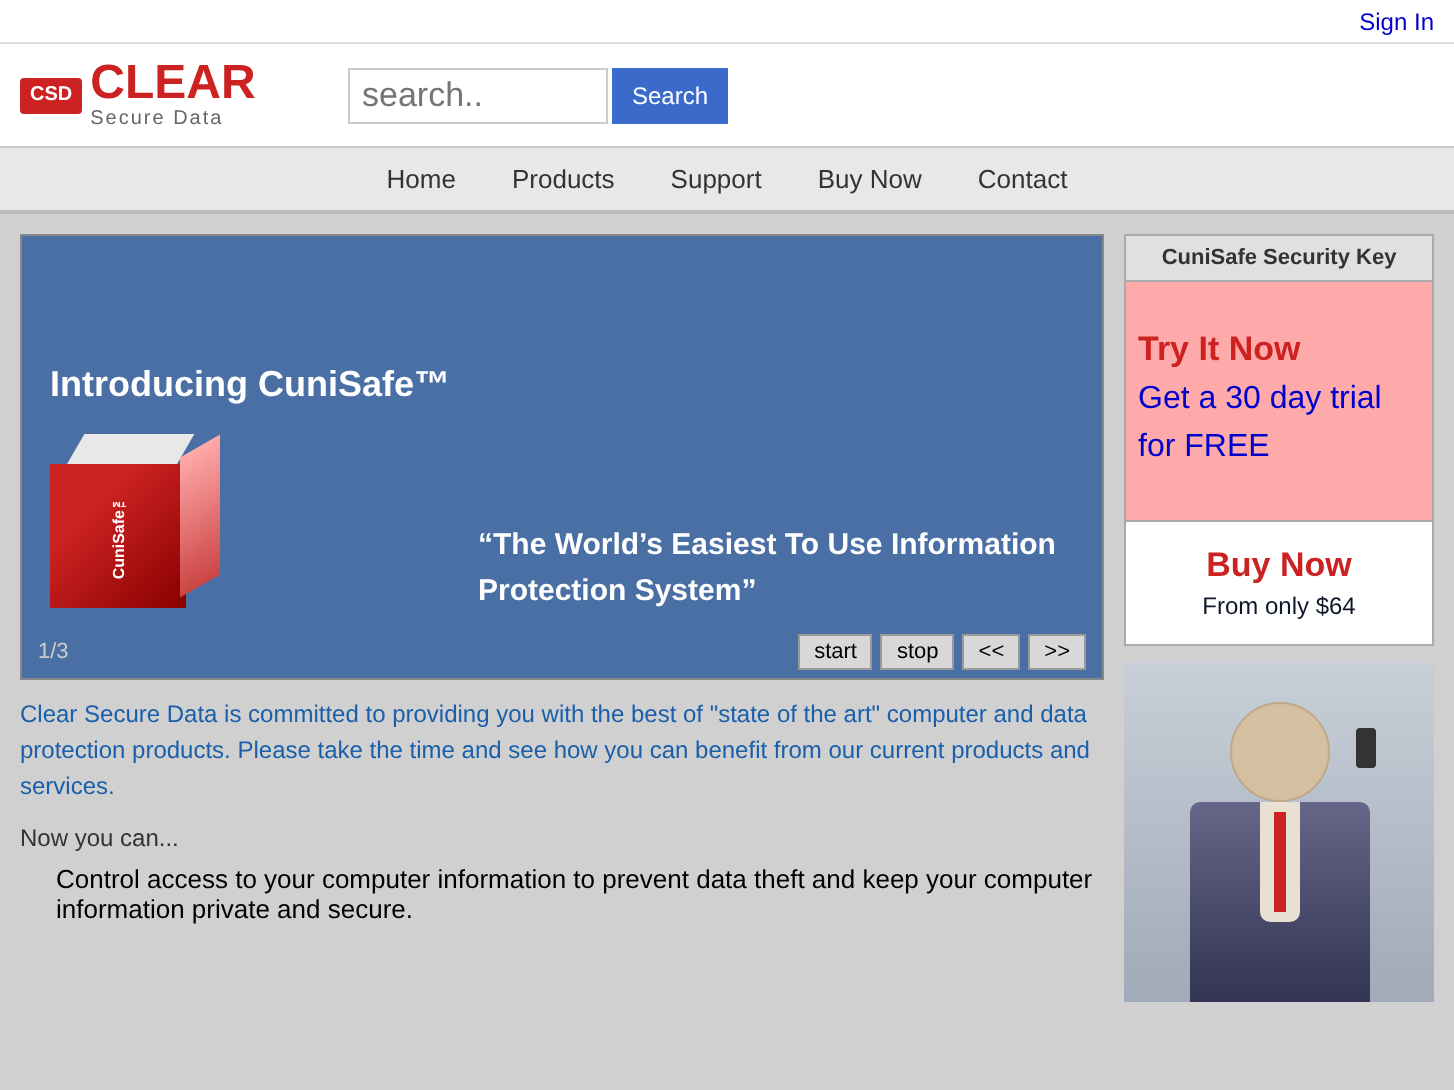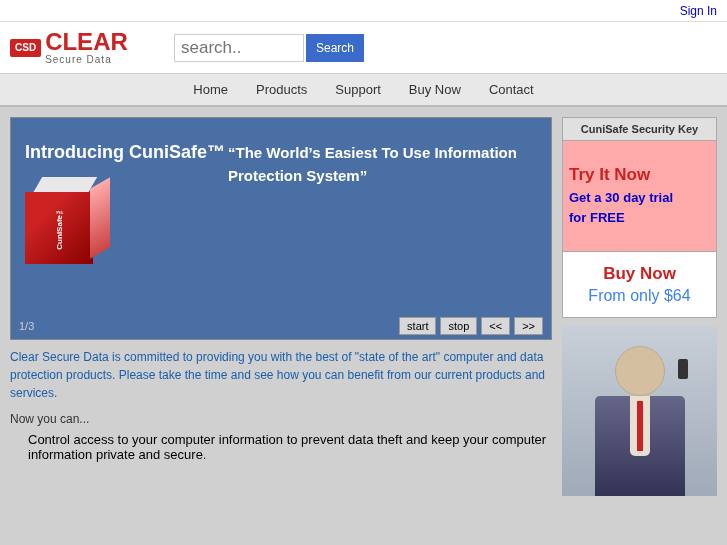--- a/index.html
+++ b/index.html
@@ -37,21 +37,21 @@
   <span style="color:#333; font-size:13px; cursor:pointer;">Support</span>
   <span style="color:#333; font-size:13px; cursor:pointer;">Buy Now</span>
   <span style="color:#333; font-size:13px; cursor:pointer;">Contact</span>
 </div>
 
 <div style="display:flex; gap:10px; padding:10px; background:#d0d0d0; min-height:400px;">
 
   <div style="flex:1;">
 
     <div style="background:#4a6fa5; border:1px solid #888; margin-bottom:8px; position:relative;">
-      <div style="padding:24px 14px; display:flex; align-items:flex-start; gap:3px; min-height:195px;">
+      <div style="padding:6px 14px; display:flex; align-items:flex-end; gap:14px; min-height:195px;">
 
         <div style="flex-shrink:0;">
           <div style="color:#fff; font-size:18px; font-weight:bold; margin-bottom:14px;">Introducing CuniSafe™</div>
 
           <div style="width:85px; height:90px; position:relative;">
 
             <div style="position:absolute; top:0; left:12px; width:55px; height:18px; background:#e8e8e8; transform:skewX(-30deg);"></div>
 
             <div style="position:absolute; top:15px; left:0; width:68px; height:72px; background:linear-gradient(135deg,#cc2222 30%,#880000 100%); display:flex; align-items:center; justify-content:center;">
               <span style="color:white; font-size:8px; font-weight:bold; writing-mode:vertical-rl; transform:rotate(180deg);">CuniSafe™</span>
@@ -82,26 +82,26 @@
     <ul style="margin-left:18px;">Control access to your computer information to prevent data theft and keep your computer information private and secure.</ul>
   </div>
 
   <div style="width:155px; flex-shrink:0;">
 
     <div style="border:1px solid #aaa; background:#fff; margin-bottom:8px;">
       <div style="background:#e0e0e0; text-align:center; padding:5px; font-size:11px; font-weight:bold; color:#333; border-bottom:1px solid #aaa;">CuniSafe Security Key</div>
 
       <div style="background:#ffaaaa; padding:24px 6px; border-bottom:1px solid #aaa; cursor:pointer;">
         <div style="color:#cc2222; font-size:17px; font-weight:bold;">Try It Now</div>
-        <div style="color:#0000cc; font-size:13px; line-height:1.5; margin-top:3px;font-weight:bold;">Get a 30 day trial<br>for FREE</div>
+        <div style="color:#0000cc; font-size:16px; line-height:1.5; margin-top:3px;">Get a 30 day trial<br>for FREE</div>
       </div>
 
       <div style="background:#fff; text-align:center; padding:12px 6px; cursor:pointer;">
         <div style="color:#cc2222; font-size:17px; font-weight:bold;">Buy Now</div>
-        <div style="color:#3b82f6; font-size:16px; margin-top:3px;">From only $64</div>
+        <div style="color:#0f172a; font-size:12px; margin-top:3px;">From only $64</div>
       </div>
     </div>
 
     <div style="width:155px; height:170px; background:linear-gradient(180deg,#c8cfd8 0%,#a0aab8 100%); overflow:hidden; position:relative; display:flex; justify-content:center; align-items:flex-end;">
 
       <div style="position:relative; width:100px; height:155px; display:flex; flex-direction:column; align-items:center; justify-content:flex-end;">
 
         <div style="width:50px; height:50px; background:#d4c0a0; border-radius:50%; position:absolute; top:5px; left:50%; transform:translateX(-50%); border:1px solid #c0a888;"></div>
 
         <div style="width:90px; height:100px; background:linear-gradient(180deg,#666688 0%,#333355 100%); border-radius:5px 5px 0 0; position:absolute; bottom:0; left:50%; transform:translateX(-50%);">

